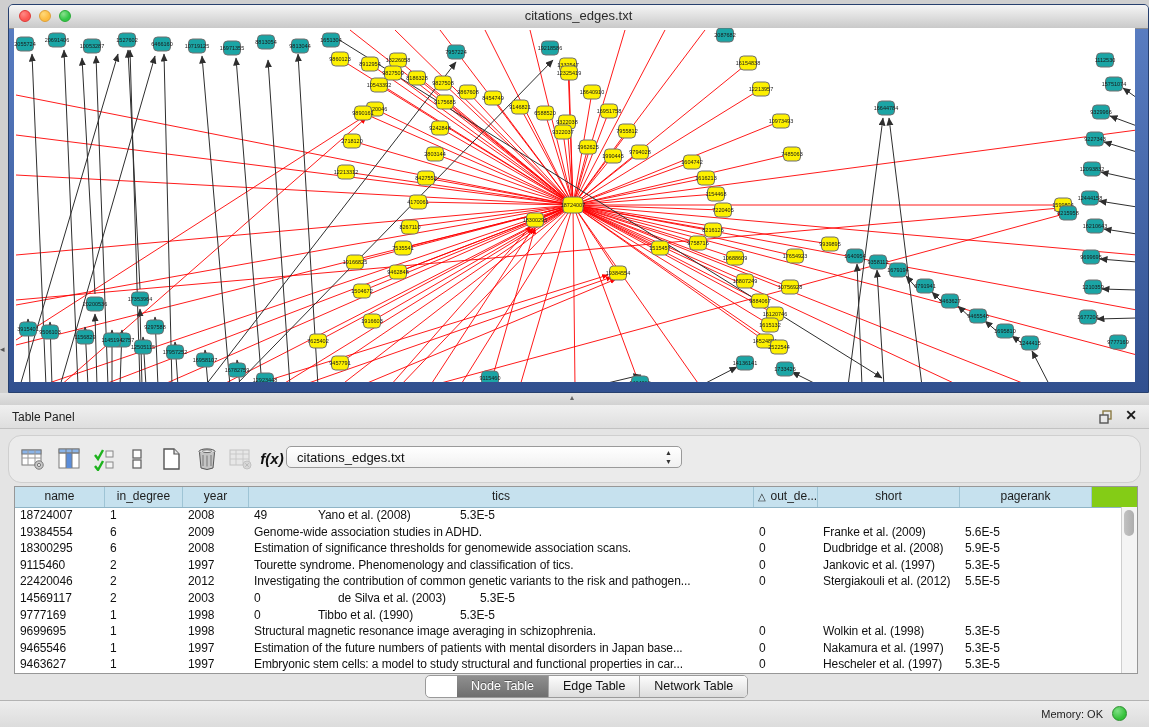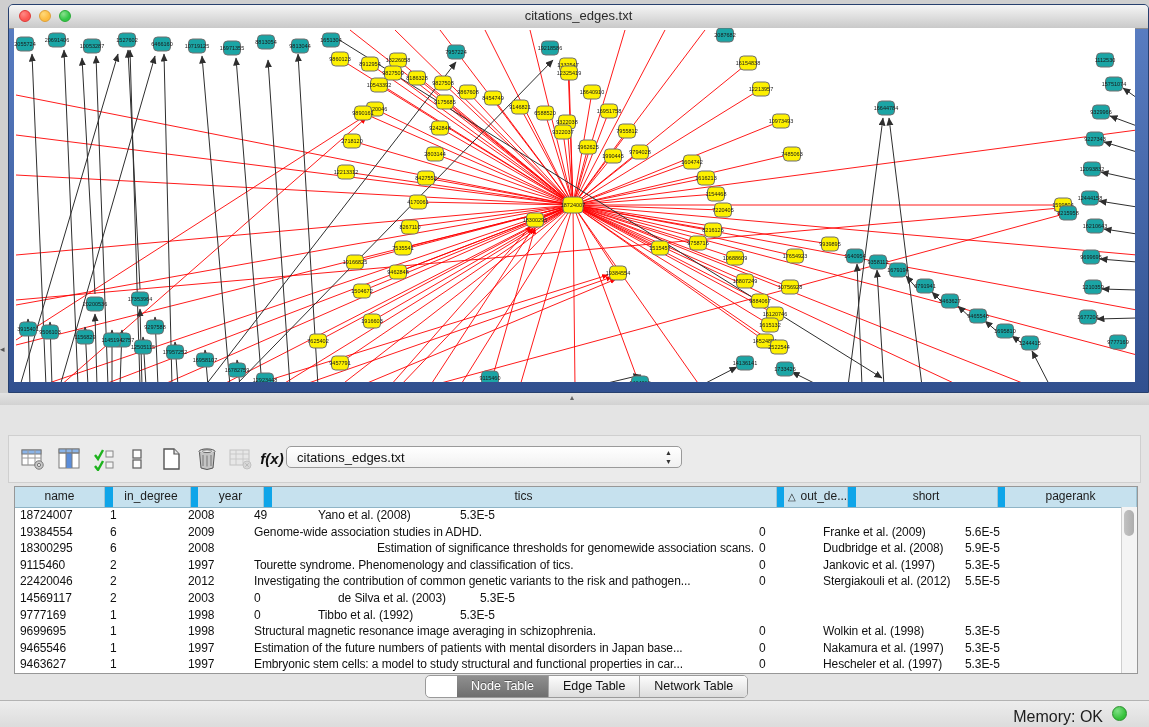--- a/index.html
+++ b/index.html
@@ -17,46 +17,46 @@
   .west-arrow{position:absolute;left:0px;top:344px;font-size:9px;color:#555;}
   
   .divider{position:absolute;left:0;top:393px;width:1149px;height:12px;background:linear-gradient(#e3e3e3,#d2d2d2);border-bottom:1px solid #bdbdbd;}
   .divider .grip{position:absolute;left:570px;top:0px;font-size:8px;color:#666;}
   
   .table-panel{position:absolute;left:0;top:405px;width:1149px;height:295px;background:#e4e4e4;}
   .tp-header{position:relative;height:23px;background:linear-gradient(#f0f0f0,#dedede);border-bottom:1px solid #c2c2c2;}
   .tp-header .tp-title{position:absolute;left:12px;top:5px;font-size:12px;color:#222;}
   .tp-float{position:absolute;right:36px;top:5px;width:14px;height:14px;cursor:pointer;}
   .tp-close{position:absolute;right:12px;top:2px;font-size:14px;font-weight:bold;color:#1a1a1a;cursor:pointer;}
-  .tp-toolbar{position:absolute;left:8px;top:30px;right:8px;height:46px;background:#ebebeb;border:1px solid #cfcfcf;border-radius:0;}
+  .tp-toolbar{position:absolute;left:8px;top:30px;right:8px;height:46px;background:#ebebeb;border:1px solid #cfcfcf;border-radius:13px;}
   .tbi{position:absolute;top:9px;width:28px;height:28px;cursor:pointer;}
   .tbi svg{display:block;margin:2px auto;}
   .fx{font-size:15px;font-style:italic;font-weight:bold;color:#111;line-height:28px;text-align:center;}
   .combo{position:absolute;left:277px;top:10px;width:396px;height:22px;background:linear-gradient(#ffffff,#f1f1f1);border:1px solid #9a9a9a;border-radius:5px;box-sizing:border-box;cursor:pointer;}
   .combo .cval{position:absolute;left:10px;top:3px;font-size:13px;color:#111;}
   .combo .carr{position:absolute;right:9px;top:1px;font-size:7px;color:#333;line-height:9px;text-align:center;}
   
   .dtable{position:absolute;left:14px;top:81px;width:1124px;height:188px;background:#fff;border:1px solid #979797;box-sizing:border-box;}
-  .thead{display:flex;height:20px;background:#0ea5e9;border-bottom:1px solid #8fb4c6;justify-content:space-between;}
+  .thead{display:flex;height:20px;background:#84cc16;border-bottom:1px solid #8fb4c6;}
   .th{box-sizing:border-box;border-right:1px solid #9ec4d5;font-size:12px;color:#1c1c1c;text-align:center;line-height:19px;overflow:hidden;white-space:nowrap;flex:0 0 auto;background:#c6e1ee;}
   .th.sorted{text-align:left;padding-left:4px;}
   .th .sortglyph{font-size:10px;margin-right:2px;}
   .tbody{position:absolute;left:0;top:20px;right:16px;bottom:0;overflow:hidden;}
   .trow{display:flex;height:16.6px;line-height:16.6px;font-size:12px;color:#101010;letter-spacing:-0.1px;}
   .td{box-sizing:border-box;padding-left:5px;overflow:hidden;white-space:nowrap;flex:0 0 auto;}
   .vscroll{position:absolute;right:0;top:20px;bottom:0;width:16px;background:#f4f4f4;border-left:1px solid #cfcfcf;box-sizing:border-box;}
   .vthumb{position:absolute;left:2px;top:3px;width:10px;height:26px;border-radius:6px;background:linear-gradient(90deg,#c2c2c2,#adadad);cursor:pointer;}
   
   .seg-tabs{position:absolute;left:425px;top:270px;height:21px;display:flex;border:1px solid #9a9a9a;border-radius:5px;overflow:hidden;background:#fff;}
   .seg{height:21px;line-height:21px;font-size:12.5px;color:#111;padding:0 14px;background:linear-gradient(#fdfdfd,#dcdcdc);border-right:1px solid #a5a5a5;cursor:pointer;white-space:nowrap;}
   .seg:last-child{border-right:none;}
   .seg.sel{background:linear-gradient(#8f8f8f,#6f6f6f);color:#fff;text-shadow:0 -1px 0 #555;margin-left:31px;}
   
   .statusbar{position:absolute;left:0;top:700px;width:1149px;height:27px;background:linear-gradient(#ededed,#dcdcdc);border-top:1px solid #b3b3b3;box-sizing:border-box;}
-  .mem-label{position:absolute;right:46px;top:7px;font-size:16px;color:#1d1d1d;}
+  .mem-label{position:absolute;right:46px;top:7px;font-size:11px;color:#1d1d1d;}
   .mem-dot{position:absolute;right:22px;top:5px;width:15px;height:15px;border-radius:50%;background:radial-gradient(circle at 35% 30%,#7fe085,#35c13a 65%);border:1px solid #2a8f2e;box-sizing:border-box;}
 </style>
 </head>
 <body>
 
 <div class="net-window">
   <div class="titlebar">
     <span class="tl red"></span>
     <span class="tl yel"></span>
     <span class="tl grn"></span>
@@ -685,20 +685,30 @@
       </svg>
   </div>
 </div>
 <div class="west-arrow">◂</div>
 
 <div class="divider">
     <span class="grip">▴</span>
   </div>
 
 <div class="table-panel">
+  <div class="tp-header">
+    <span class="tp-title">Table Panel</span>
+    <span class="tp-float">
+      <svg width="14" height="14" viewBox="0 0 14 14">
+        <rect x="4" y="1" width="8" height="8" fill="none" stroke="#8a7a42" stroke-width="1.4"></rect>
+        <rect x="1" y="5" width="8" height="8" fill="#e8e8e8" stroke="#555" stroke-width="1.4"></rect>
+      </svg>
+    </span>
+    <span class="tp-close">✕</span>
+  </div>
 
   <div class="tp-toolbar">
     <span class="tbi" style="left:10px">
       <svg width="24" height="24" viewBox="0 0 24 24">
         <rect x="1" y="3" width="19" height="15" fill="#fff" stroke="#7a7a7a"></rect>
         <rect x="1" y="3" width="19" height="4" fill="#8ab4e8" stroke="#7a7a7a"></rect>
         <path d="M1 11h19 M7 3v15 M14 3v15" stroke="#9a9a9a" fill="none"></path>
         <circle cx="18" cy="18" r="4.2" fill="#c9c9c9" stroke="#777"></circle>
         <circle cx="18" cy="18" r="1.6" fill="#efefef" stroke="#777"></circle>
       </svg>
@@ -779,21 +789,21 @@
           <div class="td" style="width: 66px;">2009</div>
           <div class="td" style="width: 505px;">Genome-wide association studies in ADHD.</div>
           <div class="td" style="width: 64px;">0</div>
           <div class="td" style="width: 142px;">Franke et al. (2009)</div>
           <div class="td" style="width: 132px;">5.6E-5</div>
         </div>
         <div class="trow">
           <div class="td" style="width: 90px;">18300295</div>
           <div class="td" style="width: 78px;">6</div>
           <div class="td" style="width: 66px;">2008</div>
-          <div class="td" style="width: 505px; text-align: right;">Estimation of significance thresholds for genomewide association scans.</div>
+          <div class="td" style="width: 505px;">Estimation of significance thresholds for genomewide association scans.</div>
           <div class="td" style="width: 64px;">0</div>
           <div class="td" style="width: 142px;">Dudbridge et al. (2008)</div>
           <div class="td" style="width: 132px;">5.9E-5</div>
         </div>
         <div class="trow">
           <div class="td" style="width: 90px;">9115460</div>
           <div class="td" style="width: 78px;">2</div>
           <div class="td" style="width: 66px;">1997</div>
           <div class="td" style="width: 505px;">Tourette syndrome. Phenomenology and classification of tics.</div>
           <div class="td" style="width: 64px;">0</div>
@@ -815,21 +825,21 @@
           <div class="td" style="width: 66px;">2003</div>
           <div class="td" style="width: 64px;">0</div>
           <div class="td" style="width: 142px; margin-left: 20px;">de Silva et al. (2003)</div>
           <div class="td" style="width: 132px;">5.3E-5</div>
         </div>
         <div class="trow">
           <div class="td" style="width: 90px;">9777169</div>
           <div class="td" style="width: 78px;">1</div>
           <div class="td" style="width: 66px;">1998</div>
           <div class="td" style="width: 64px;">0</div>
-          <div class="td" style="width: 142px;">Tibbo et al. (1992)</div>
+          <div class="td" style="width: 142px;">Tibbo et al. (1990)</div>
           <div class="td" style="width: 132px;">5.3E-5</div>
         </div>
         <div class="trow">
           <div class="td" style="width: 90px;">9699695</div>
           <div class="td" style="width: 78px;">1</div>
           <div class="td" style="width: 66px;">1998</div>
           <div class="td" style="width: 505px;">Structural magnetic resonance image averaging in schizophrenia.</div>
           <div class="td" style="width: 64px;">0</div>
           <div class="td" style="width: 142px;">Wolkin et al. (1998)</div>
           <div class="td" style="width: 132px;">5.3E-5</div>

